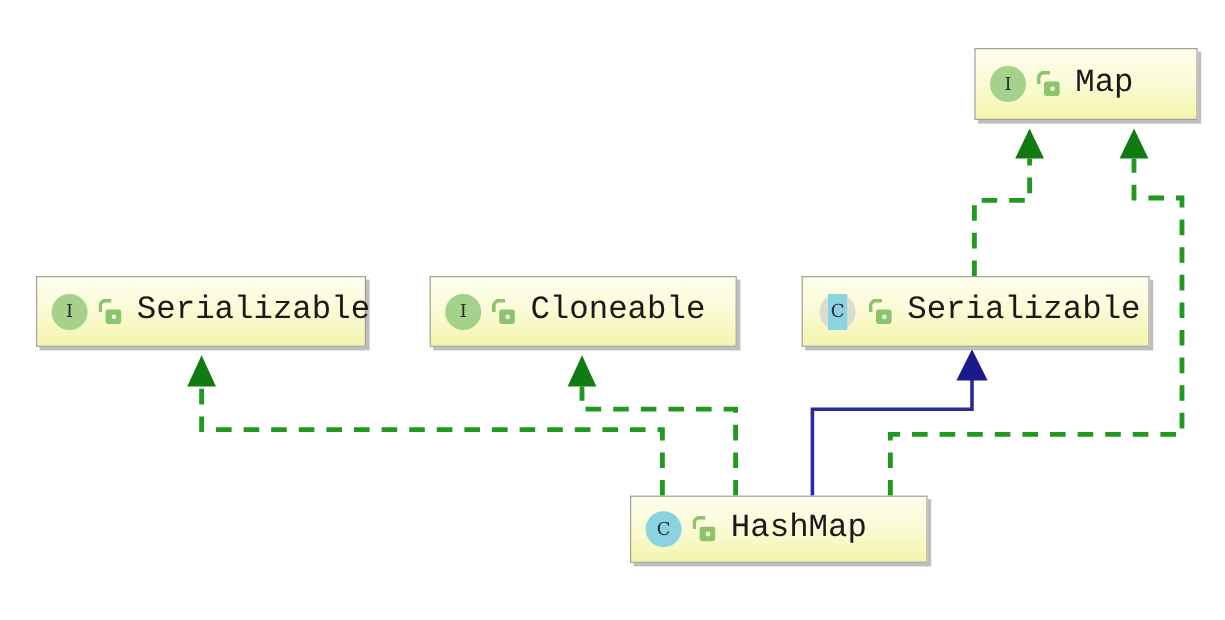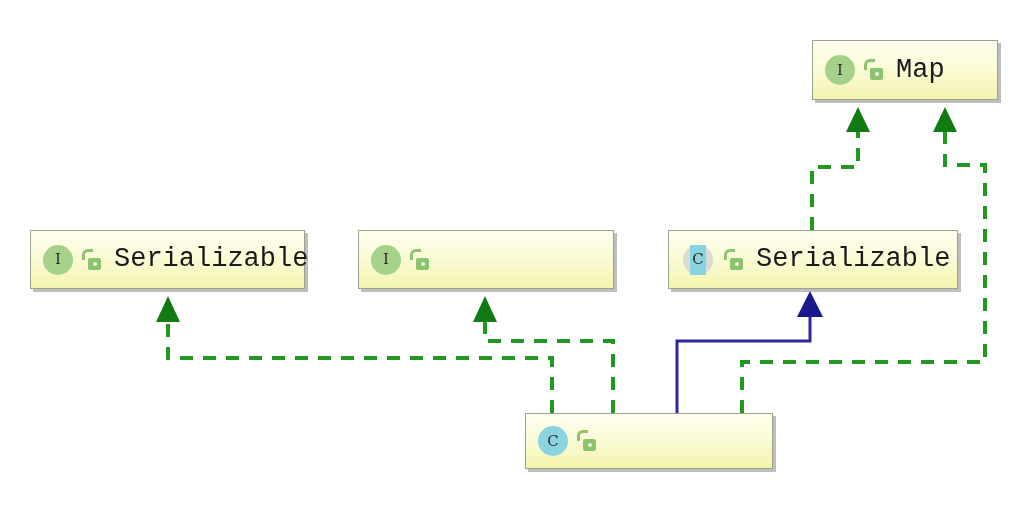--- a/index.html
+++ b/index.html
@@ -238,20 +238,21 @@
     <div class="badges">
       <span class="icon-iface">
         <span>I</span>
       </span>
       <span class="icon-lock">
         <span class="shackle"></span>
         <span class="body"></span>
         <span class="keyhole"></span>
       </span>
     </div>
+    <span class="node-label">Cloneable</span>
   </div>
 
   <div class="node" id="node-abstractmap">
     <div class="badges">
       <span class="icon-abstract">
         <span class="halo"></span>
         <span class="band"></span>
         <span>C</span>
       </span>
       <span class="icon-lock">
@@ -267,15 +268,16 @@
     <div class="badges">
       <span class="icon-class">
         <span>C</span>
       </span>
       <span class="icon-lock">
         <span class="shackle"></span>
         <span class="body"></span>
         <span class="keyhole"></span>
       </span>
     </div>
+    <span class="node-label">HashMap</span>
   </div>
 
 </div>
 
 </body></html>

